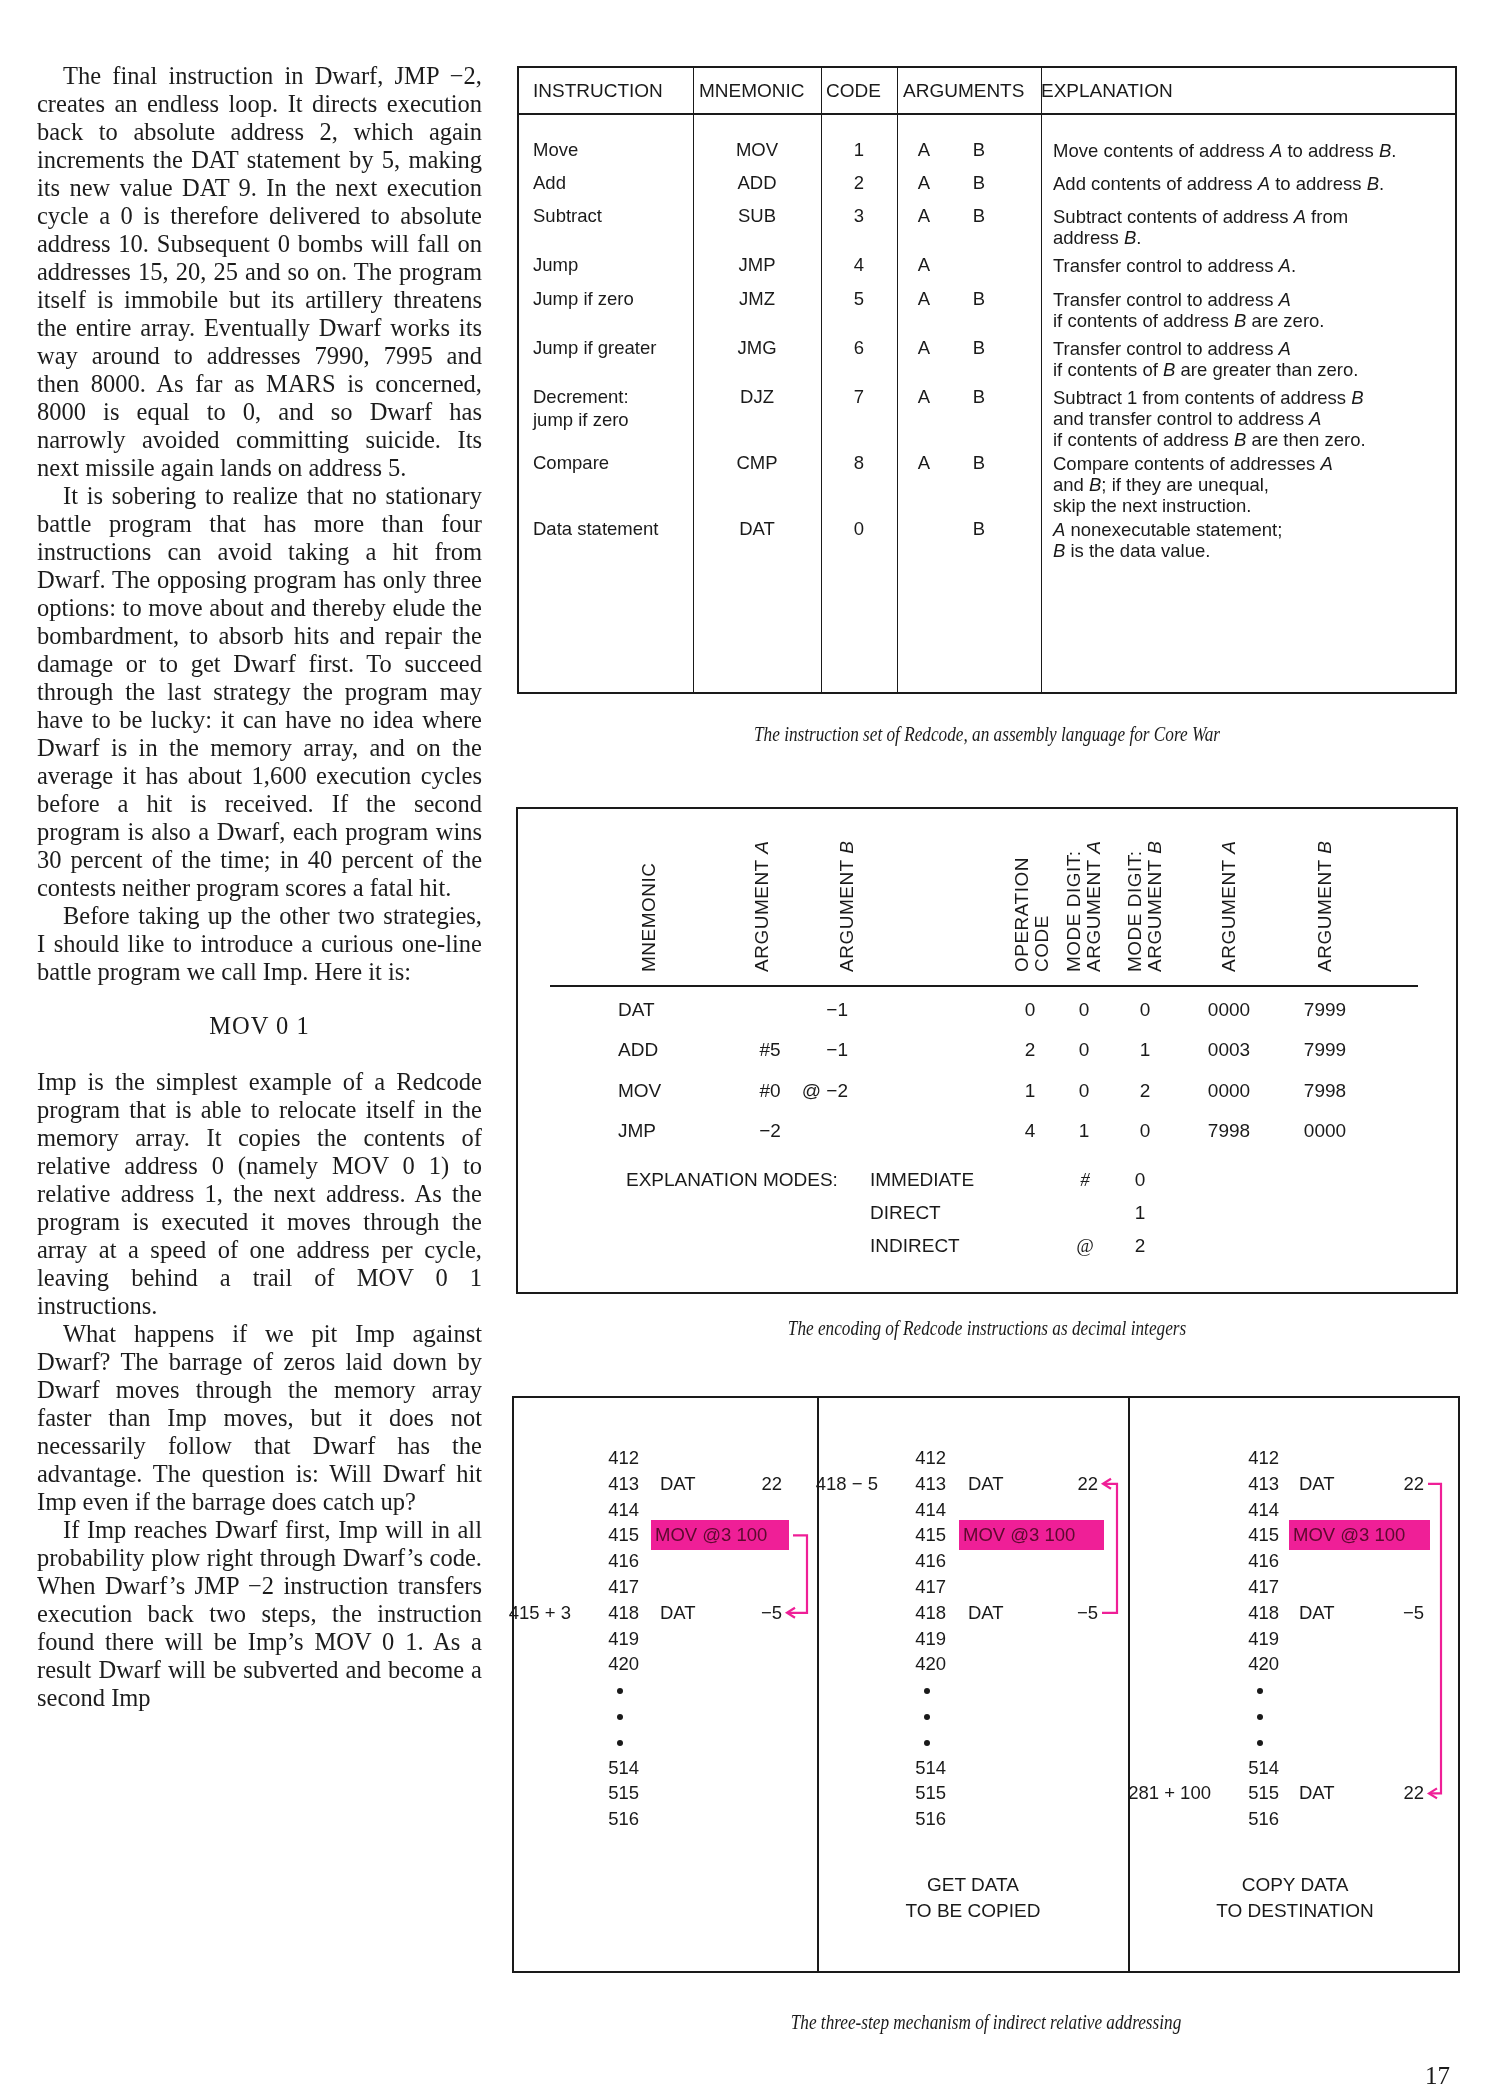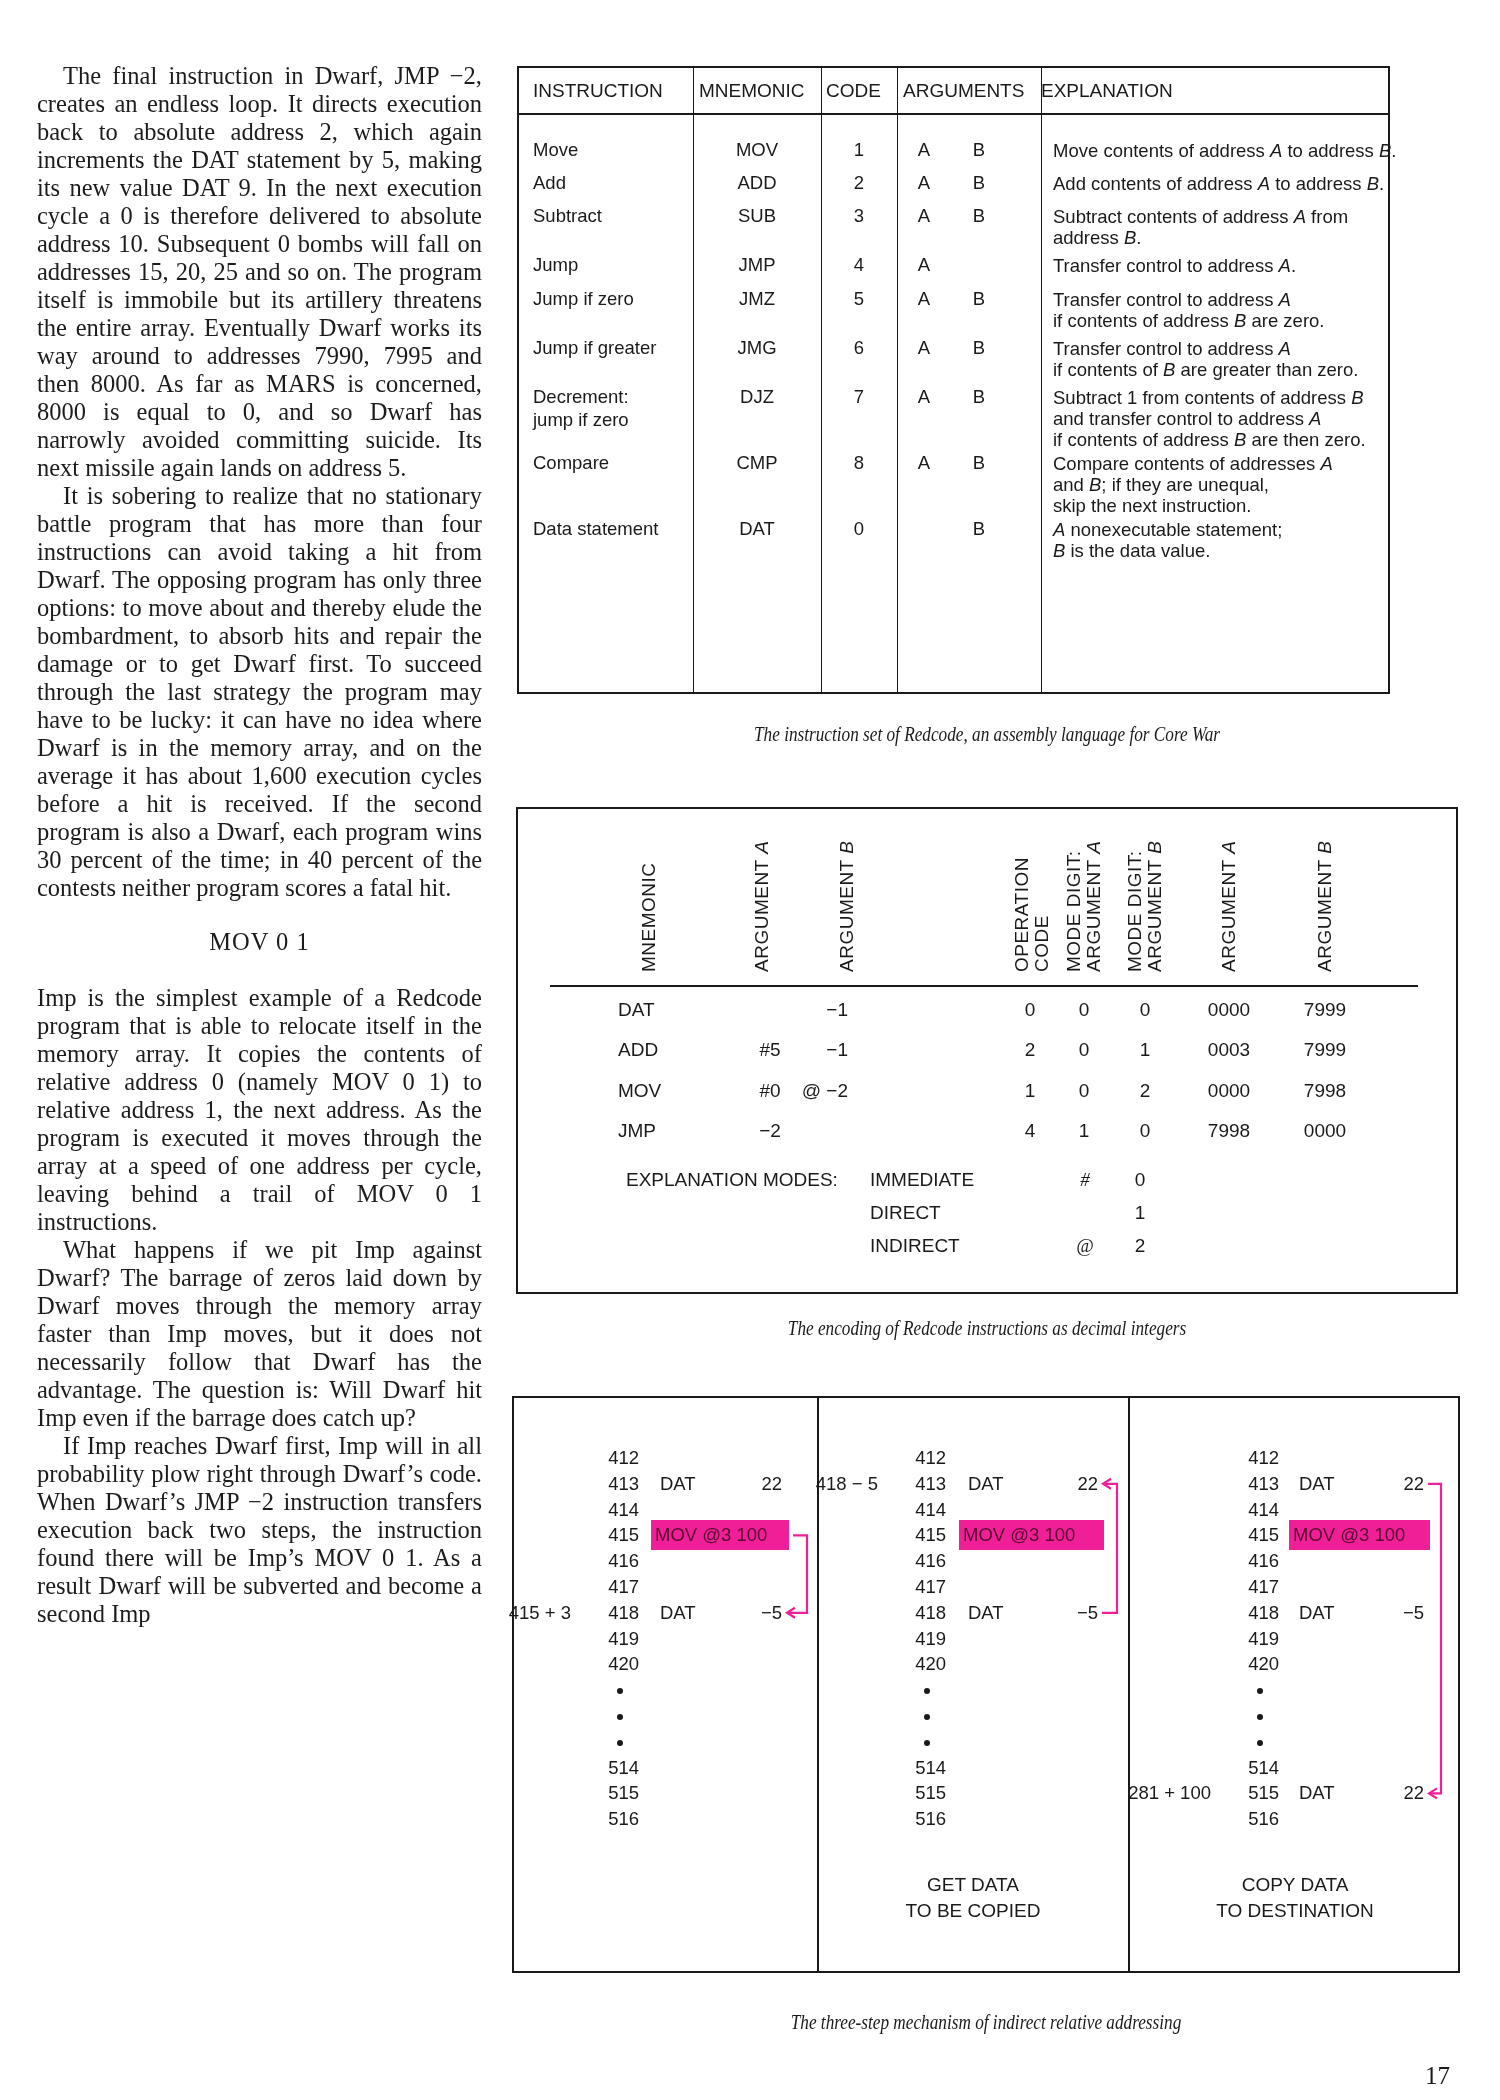--- a/index.html
+++ b/index.html
@@ -14,21 +14,21 @@
   }
   .col p { margin: 0; text-indent: 0; }
   .col p.ind { text-indent: 26px; }
   .col .code { text-align: center; margin: 26px 0 28px 0; letter-spacing: 1px; }
 
   
   .sans { font-family: "Liberation Sans", "DejaVu Sans", sans-serif; }
 
   
   .t1 {
-    position: absolute; left: 517px; top: 66px; width: 873px; height: 628px;
+    position: absolute; left: 517px; top: 66px; width: 940px; height: 628px;
     border: 2px solid #1a1a1a; box-sizing: border-box;
   }
   .t1 .vline { position: absolute; top: 0; bottom: 0; width: 0; border-left: 1.5px solid #1a1a1a; }
   .t1 .hline { position: absolute; left: 0; right: 0; top: 45px; height: 0; border-top: 2px solid #1a1a1a; }
   .t1 .hd { position: absolute; top: 12px; font-size: 19px; color: #1a1a1a; white-space: nowrap; }
   .t1 .cell { position: absolute; font-size: 18.5px; line-height: 23px; color: #1a1a1a; white-space: nowrap; }
   .t1 .cell i { font-style: italic; }
 
   
   .caption {
@@ -68,20 +68,21 @@
     position: absolute; left: 1410px; top: 2062px; width: 40px; text-align: right;
     font-family: "Liberation Serif", "DejaVu Serif", serif; font-size: 25px; color: #1a1a1a;
   }
 </style>
 </head>
 <body>
 
 <div class="col">
   <p class="ind">The final instruction in Dwarf, JMP −2, creates an endless loop. It directs execution back to absolute address 2, which again increments the DAT statement by 5, making its new value DAT 9. In the next execution cycle a 0 is therefore delivered to absolute address 10. Subsequent 0 bombs will fall on addresses 15, 20, 25 and so on. The program itself is immobile but its artillery threatens the entire array. Eventually Dwarf works its way around to addresses 7990, 7995 and then 8000. As far as MARS is concerned, 8000 is equal to 0, and so Dwarf has narrowly avoided committing suicide. Its next missile again lands on address 5.</p>
   <p class="ind">It is sobering to realize that no stationary battle program that has more than four instructions can avoid taking a hit from Dwarf. The opposing program has only three options: to move about and thereby elude the bombardment, to absorb hits and repair the damage or to get Dwarf first. To succeed through the last strategy the program may have to be lucky: it can have no idea where Dwarf is in the memory array, and on the average it has about 1,600 execution cycles before a hit is received. If the second program is also a Dwarf, each program wins 30 percent of the time; in 40 percent of the contests neither program scores a fatal hit.</p>
+  <p class="ind">Before taking up the other two strategies, I should like to introduce a curious one-line battle program we call Imp. Here it is:</p>
   <p class="code">MOV 0 1</p>
   <p>Imp is the simplest example of a Redcode program that is able to relocate itself in the memory array. It copies the contents of relative address 0 (namely MOV 0 1) to relative address 1, the next address. As the program is executed it moves through the array at a speed of one address per cycle, leaving behind a trail of MOV 0 1 instructions.</p>
   <p class="ind">What happens if we pit Imp against Dwarf? The barrage of zeros laid down by Dwarf moves through the memory array faster than Imp moves, but it does not necessarily follow that Dwarf has the advantage. The question is: Will Dwarf hit Imp even if the barrage does catch up?</p>
   <p class="ind">If Imp reaches Dwarf first, Imp will in all probability plow right through Dwarf’s code. When Dwarf’s JMP −2 instruction transfers execution back two steps, the instruction found there will be Imp’s MOV 0 1. As a result Dwarf will be subverted and become a second Imp</p>
 </div>
 
 <div class="t1 sans">
   <div class="vline" style="left:174px"></div>
   <div class="vline" style="left:302px"></div>
   <div class="vline" style="left:378px"></div>

